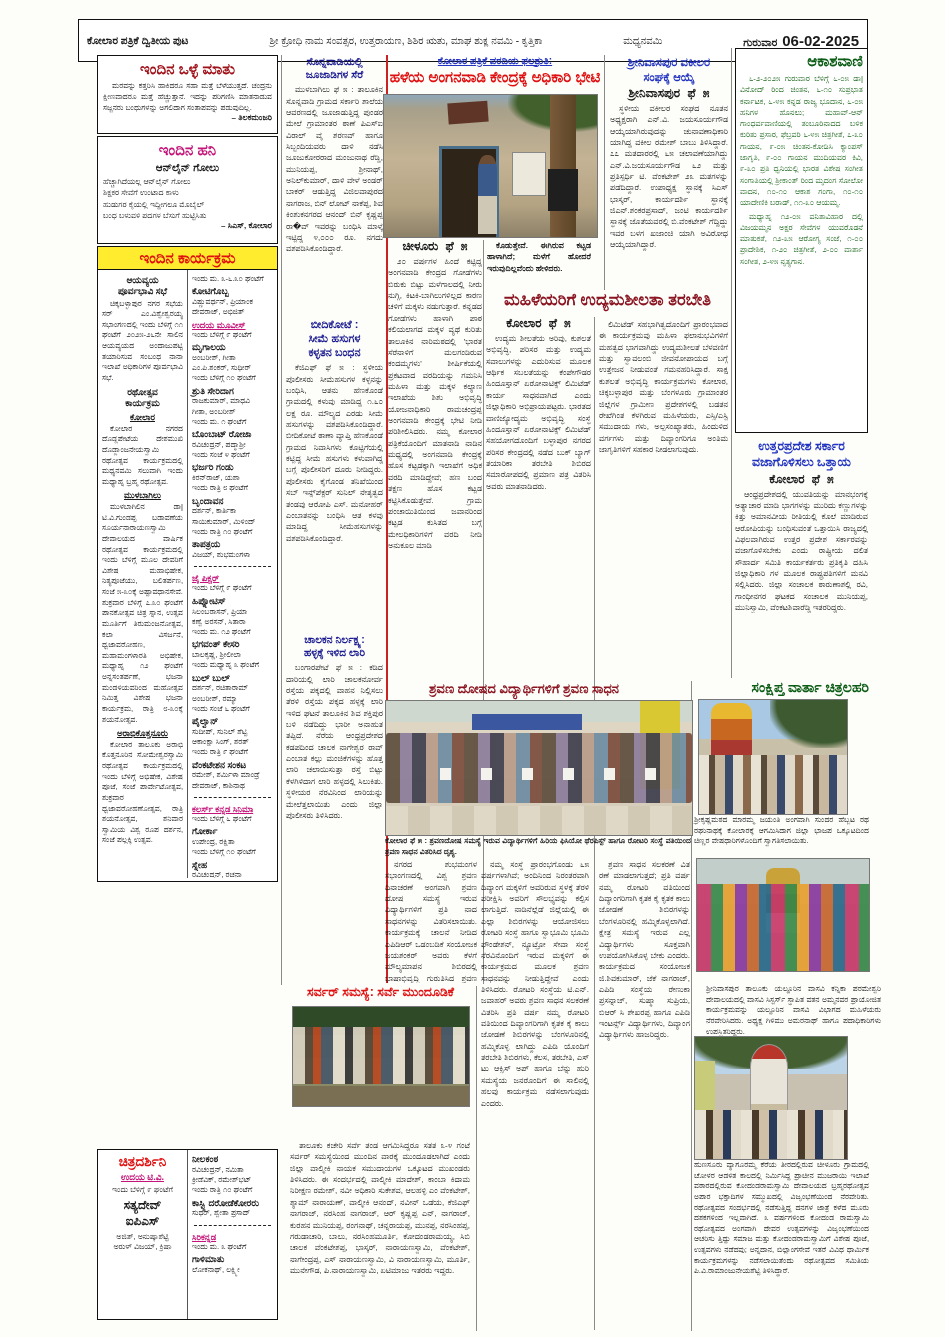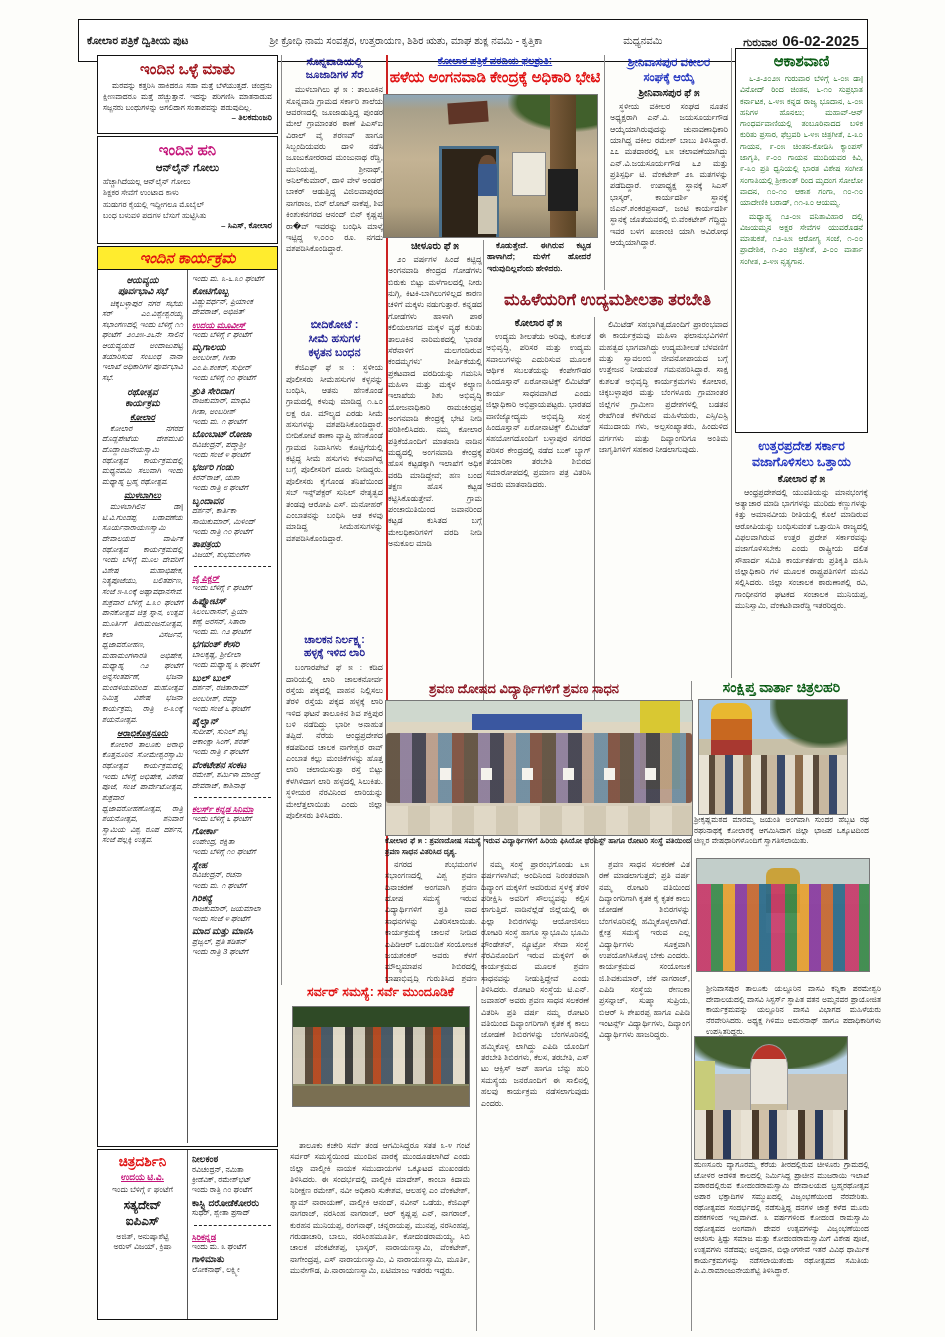--- a/index.html
+++ b/index.html
@@ -10,21 +10,21 @@
   html,body{margin:0;padding:0;background:#d8d8d2;}
   #page{position:relative;width:945px;height:1337px;margin:0 auto;background:#fdfdfa;
         font-family:"Liberation Sans","DejaVu Sans",sans-serif;color:var(--ink);overflow:hidden;}
   .abs{position:absolute;box-sizing:border-box;}
   .rule{position:absolute;width:1px;background:var(--rule);}
   .rule.red{background:#cc2222;width:1.5px;}
   .box{border:1.6px solid #111;background:#fff;}
   .body-text{font-size:8px;line-height:1.42;text-align:justify;overflow:hidden;text-indent:9px;}
   .pre{white-space:pre-line;}
   .hl{font-weight:bold;margin:0;}
-  .dateline{font-weight:bold;font-size:10px;text-align:center;}
+  .dateline{font-weight:bold;font-size:12px;text-align:center;font-family:Liberation Mono, monospace;}
   .sign{font-weight:bold;font-size:8px;text-align:right;}
   
   .header{display:flex;align-items:center;justify-content:space-between;padding:0 8px;
           border:1.6px solid #111;background:#fff;font-size:10.5px;font-weight:bold;}
   .header .date{font-size:15px;font-weight:bold;}
   .header .day{font-size:10.5px;margin-right:5px;}
   
   .gw-title{color:var(--darkred);font-size:15px;text-align:center;margin:2px 0 3px;}
   .hani-title{color:var(--magenta);font-size:15px;text-align:center;margin:2px 0 2px;}
   .hani-sub{font-size:10.5px;font-weight:bold;text-align:center;margin:0 0 2px;}
@@ -45,21 +45,21 @@
   .cin-channel{color:var(--magenta);font-weight:bold;text-decoration:underline;font-size:9px;text-align:center;}
   .cin-time{font-size:7.8px;text-align:center;margin:2px 0;}
   .cin-prog{font-size:12px;font-weight:bold;text-align:center;line-height:1.3;margin:3px 0;}
   .cin-cast{font-size:7.8px;text-align:center;white-space:pre-line;}
   
   .navy-hl{color:var(--navy);font-size:10.5px;text-align:center;line-height:1.25;white-space:pre-line;}
   .kicker{color:var(--blue);font-size:10px;font-weight:bold;text-decoration:underline;text-align:center;}
   .red-hl{color:var(--red);font-size:15px;text-align:center;}
   .maroon-hl{color:var(--maroon);text-align:center;}
   .blue-hl{color:var(--blue);text-align:center;white-space:pre-line;line-height:1.3;}
-  .green-hl{color:var(--green);text-align:center;}
+  .green-hl{color:var(--green);text-align:right;}
   .akash-body{color:var(--greenbody);font-size:7.8px;line-height:1.45;text-align:justify;text-indent:9px;margin:0 0 2px;}
   .caption{font-size:7.6px;line-height:1.4;text-align:justify;}
   
   .photo{position:absolute;overflow:hidden;border:1px solid #777;}
   .photo > div{position:absolute;}
   .p-angan{background:linear-gradient(180deg,#8fa7b8 0%,#a8a08a 10%,#c4b394 45%,#b3a383 78%,#8c8068 100%);}
   .pa-door{left:26%;top:36%;width:25%;height:62%;background:#2e2418;border:3px solid #4a6f8a;}
   .pa-board{left:30%;top:5%;width:19%;height:15%;background:#5f3527;transform:rotate(-4deg);}
   .pa-poster{left:60%;top:40%;width:15%;height:30%;background:#ece8dc;border:1px solid #888;}
   .pa-black{left:77%;top:52%;width:14%;height:30%;background:#1f1f1f;}
@@ -125,21 +125,21 @@
   <section class="abs box" style="left:97px;top:136px;width:181px;height:108px;padding:2px 5px;">
     <h2 class="hl hani-title">ಇಂದಿನ ಹನಿ</h2>
     <div class="hani-sub">ಆನ್‌ಲೈನ್ ಗೋಲು</div>
     <p class="pre" style="font-size:7.8px;line-height:1.45;margin:0;">ಹೆಚ್ಚಾಗಿದೆಯಲ್ಲ ಆನ್‌ಲೈನ್ ಗೋಲು
 ಶಿಕ್ಷಕರ ಸೇವೆಗೆ ಉಂಟಾದ ಕಾಳು
 ಹುಡುಗರ ಕೈಯಲ್ಲಿ ಇದ್ದೀಗಲೂ ಮೊಬೈಲ್
 ಬಂಧ ಬಳುವಳಿ ಪದಗಳ ಬೆಸುಗೆ ಹುಟ್ಟಿಸಿತು</p>
     <div class="sign">– ಸಿಎಸ್, ಕೋಲಾರ</div>
   </section>
 
-  <section class="abs box" style="left:97px;top:246px;width:181px;height:901px;font-style:italic;">
+  <section class="abs box" style="left:97px;top:246px;width:181px;height:636px;">
     <div class="ev-titlebar">ಇಂದಿನ ಕಾರ್ಯಕ್ರಮ</div>
     <div class="two-col">
       <div>
 
 
           <div class="evblock headbold">
             <div class="ev-title">ಆಯವ್ಯಯ
 ಪೂರ್ವಭಾವಿ ಸಭೆ</div>
             <p class="ev-body">ಚಿಕ್ಕಬಳ್ಳಾಪುರ ನಗರ ಸಭೆಯ ಸರ್ ಎಂ.ವಿಶ್ವೇಶ್ವರಯ್ಯ ಸಭಾಂಗಣದಲ್ಲಿ ಇಂದು ಬೆಳಿಗ್ಗೆ ೧೧ ಘಂಟೆಗೆ ೨೦೨೫-೨೬ನೇ ಸಾಲಿನ ಆಯವ್ಯಯದ ಅಂದಾಜುಪಟ್ಟಿ ತಯಾರಿಸುವ ಸಂಬಂಧ ನಾನಾ ಇಲಾಖೆ ಅಧಿಕಾರಿಗಳ ಪೂರ್ವಭಾವಿ ಸಭೆ.</p>
           </div>

